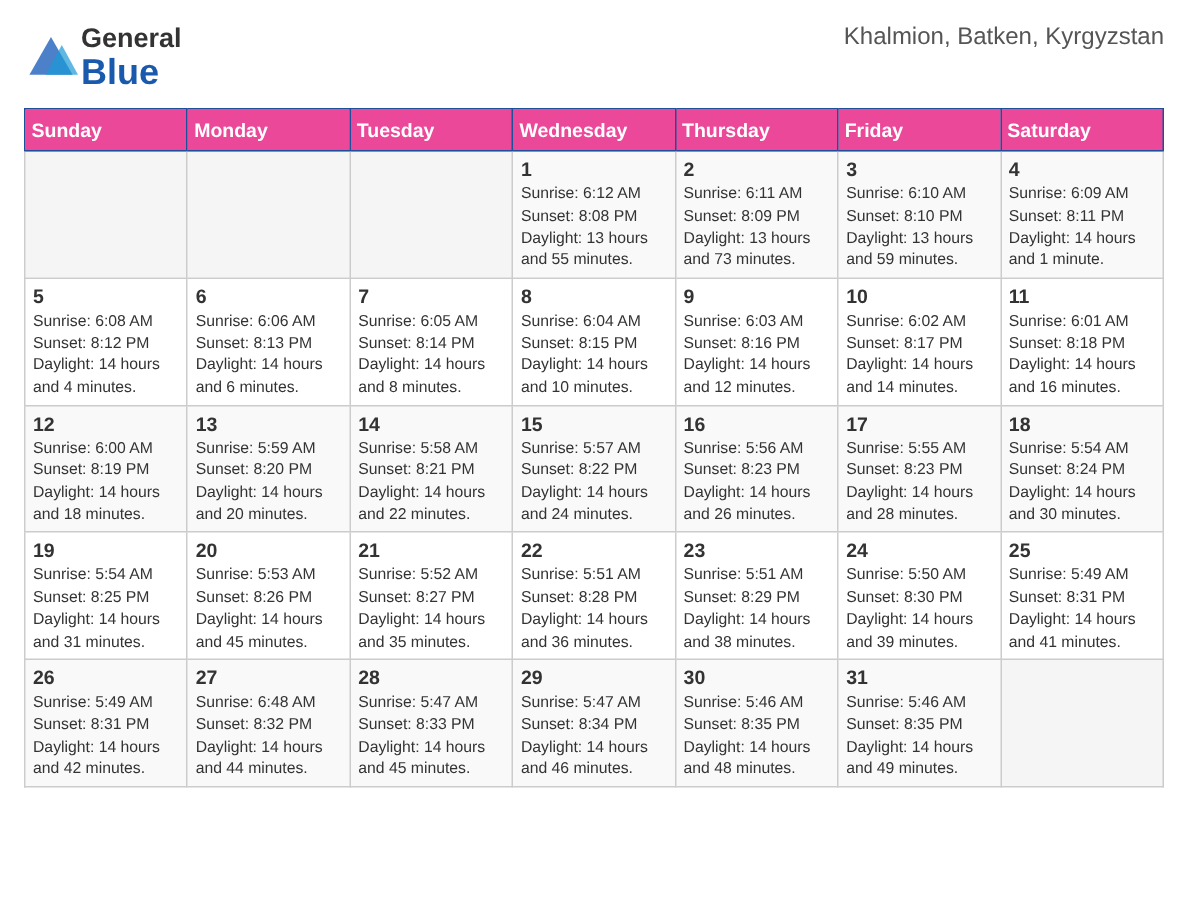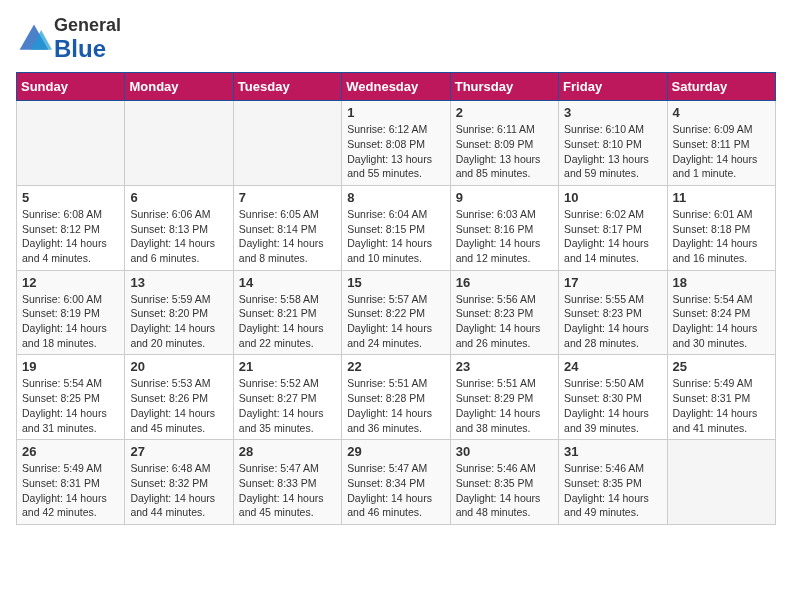--- a/index.html
+++ b/index.html
@@ -52,21 +52,21 @@
     .location-title {
       font-size: 16px;
       color: #555;
     }
     .calendar {
       width: 100%;
       border-collapse: collapse;
       font-size: 11px;
     }
     .calendar thead th {
-      background-color: #be185d;
+      background-color: #ec4899;
       color: #fff;
       padding: 6px 4px;
       text-align: left;
       font-size: 13px;
       font-weight: bold;
       border: 1px solid #1e4f9a;
     }
     .calendar tbody td {
       vertical-align: top;
       padding: 4px 5px;
@@ -101,20 +101,21 @@
     <svg class="logo-icon" viewBox="0 0 40 40" xmlns="http://www.w3.org/2000/svg">
       <polygon points="20,4 36,32 4,32" fill="#2d6bbf" opacity="0.85"></polygon>
       <polygon points="28,10 40,32 16,32" fill="#1a9ad6" opacity="0.7"></polygon>
     </svg>
     <div class="logo-text">
       <span class="logo-general">General</span>
       <span class="logo-blue">Blue</span>
     </div>
   </div>
   <div class="title-block">
+    <div class="location-title">Khalmion, Batken, Kyrgyzstan</div>
   </div>
 </div>
 
 <table class="calendar">
   <thead>
     <tr>
     <th>Sunday</th>
         <th>Monday</th>
         <th>Tuesday</th>
         <th>Wednesday</th>
@@ -127,21 +128,21 @@
   <tr>
         <td class="empty-cell"></td>
         <td class="empty-cell"></td>
         <td class="empty-cell"></td>
         <td>
           <div class="cell-date">1</div>
           <div class="cell-info"><span>Sunrise: 6:12 AM</span><br><span>Sunset: 8:08 PM</span><br><span>Daylight: 13 hours and 55 minutes.</span></div>
         </td>
         <td>
           <div class="cell-date">2</div>
-          <div class="cell-info"><span>Sunrise: 6:11 AM</span><br><span>Sunset: 8:09 PM</span><br><span>Daylight: 13 hours and 85 minutes.</span></div>
+          <div class="cell-info"><span>Sunrise: 6:11 AM</span><br><span>Sunset: 8:09 PM</span><br><span>Daylight: 13 hours and 73 minutes.</span></div>
         </td>
         <td>
           <div class="cell-date">3</div>
           <div class="cell-info"><span>Sunrise: 6:10 AM</span><br><span>Sunset: 8:10 PM</span><br><span>Daylight: 13 hours and 59 minutes.</span></div>
         </td>
         <td>
           <div class="cell-date">4</div>
           <div class="cell-info"><span>Sunrise: 6:09 AM</span><br><span>Sunset: 8:11 PM</span><br><span>Daylight: 14 hours and 1 minute.</span></div>
         </td>
       </tr>

